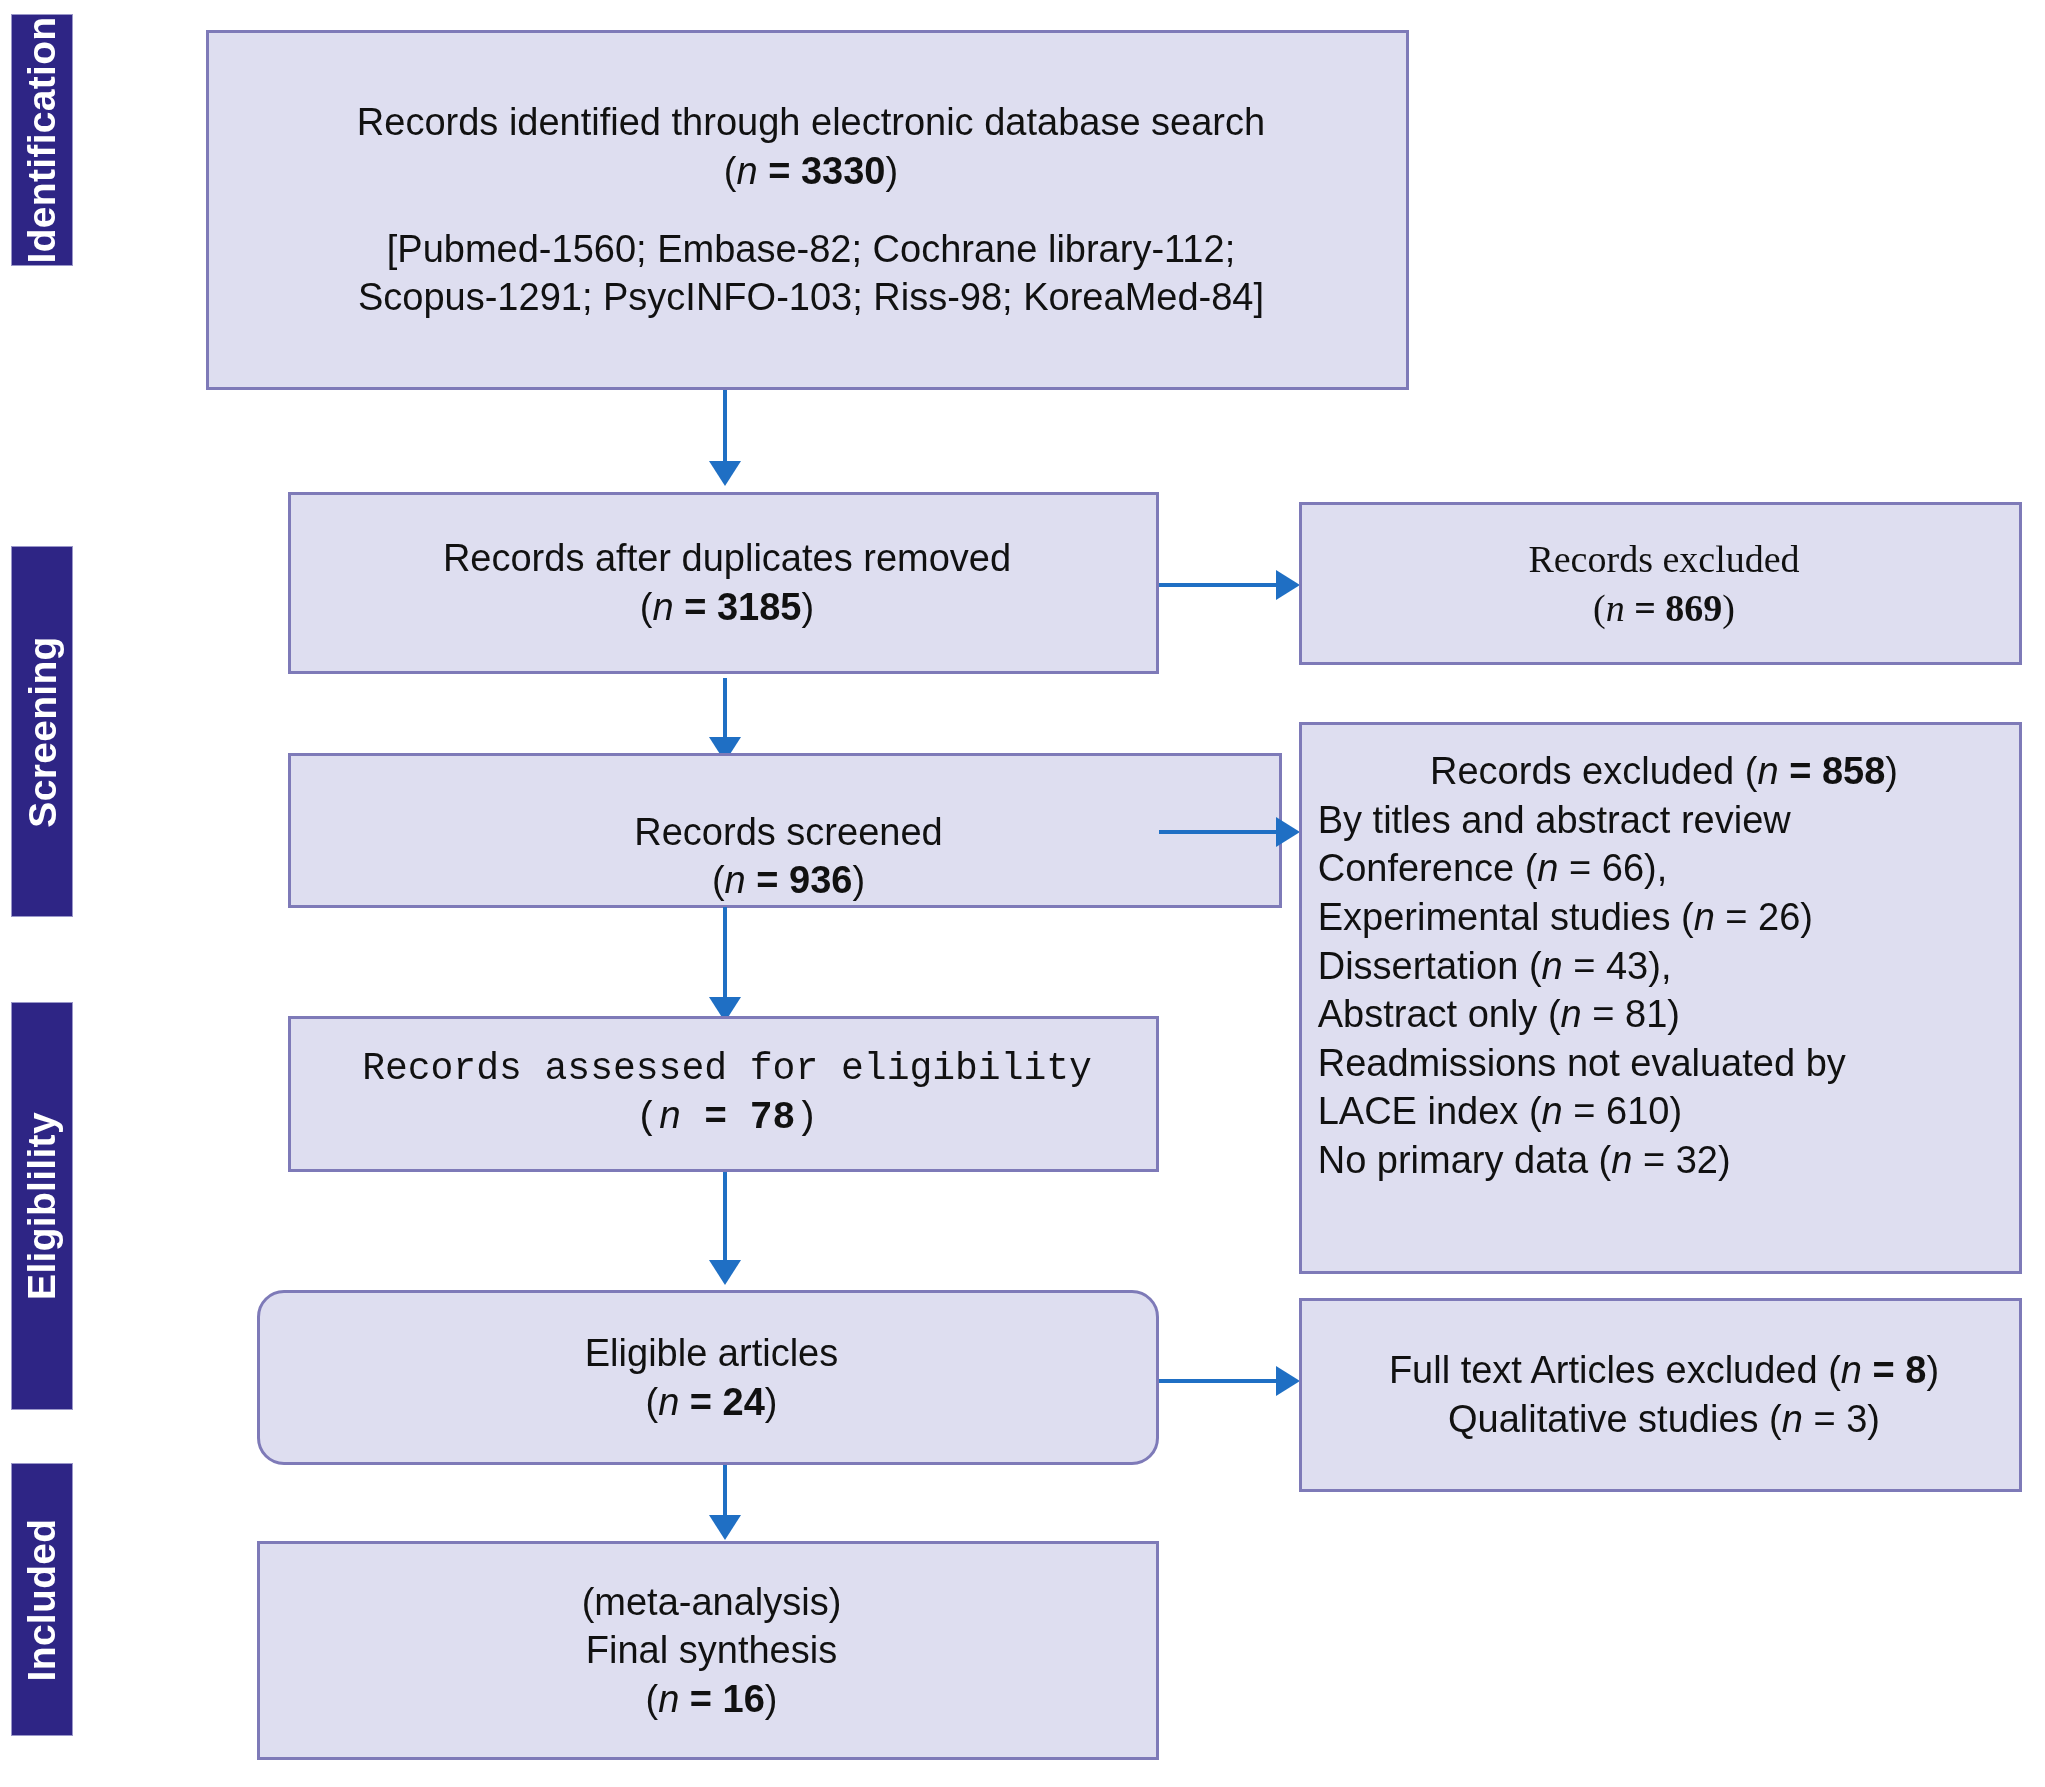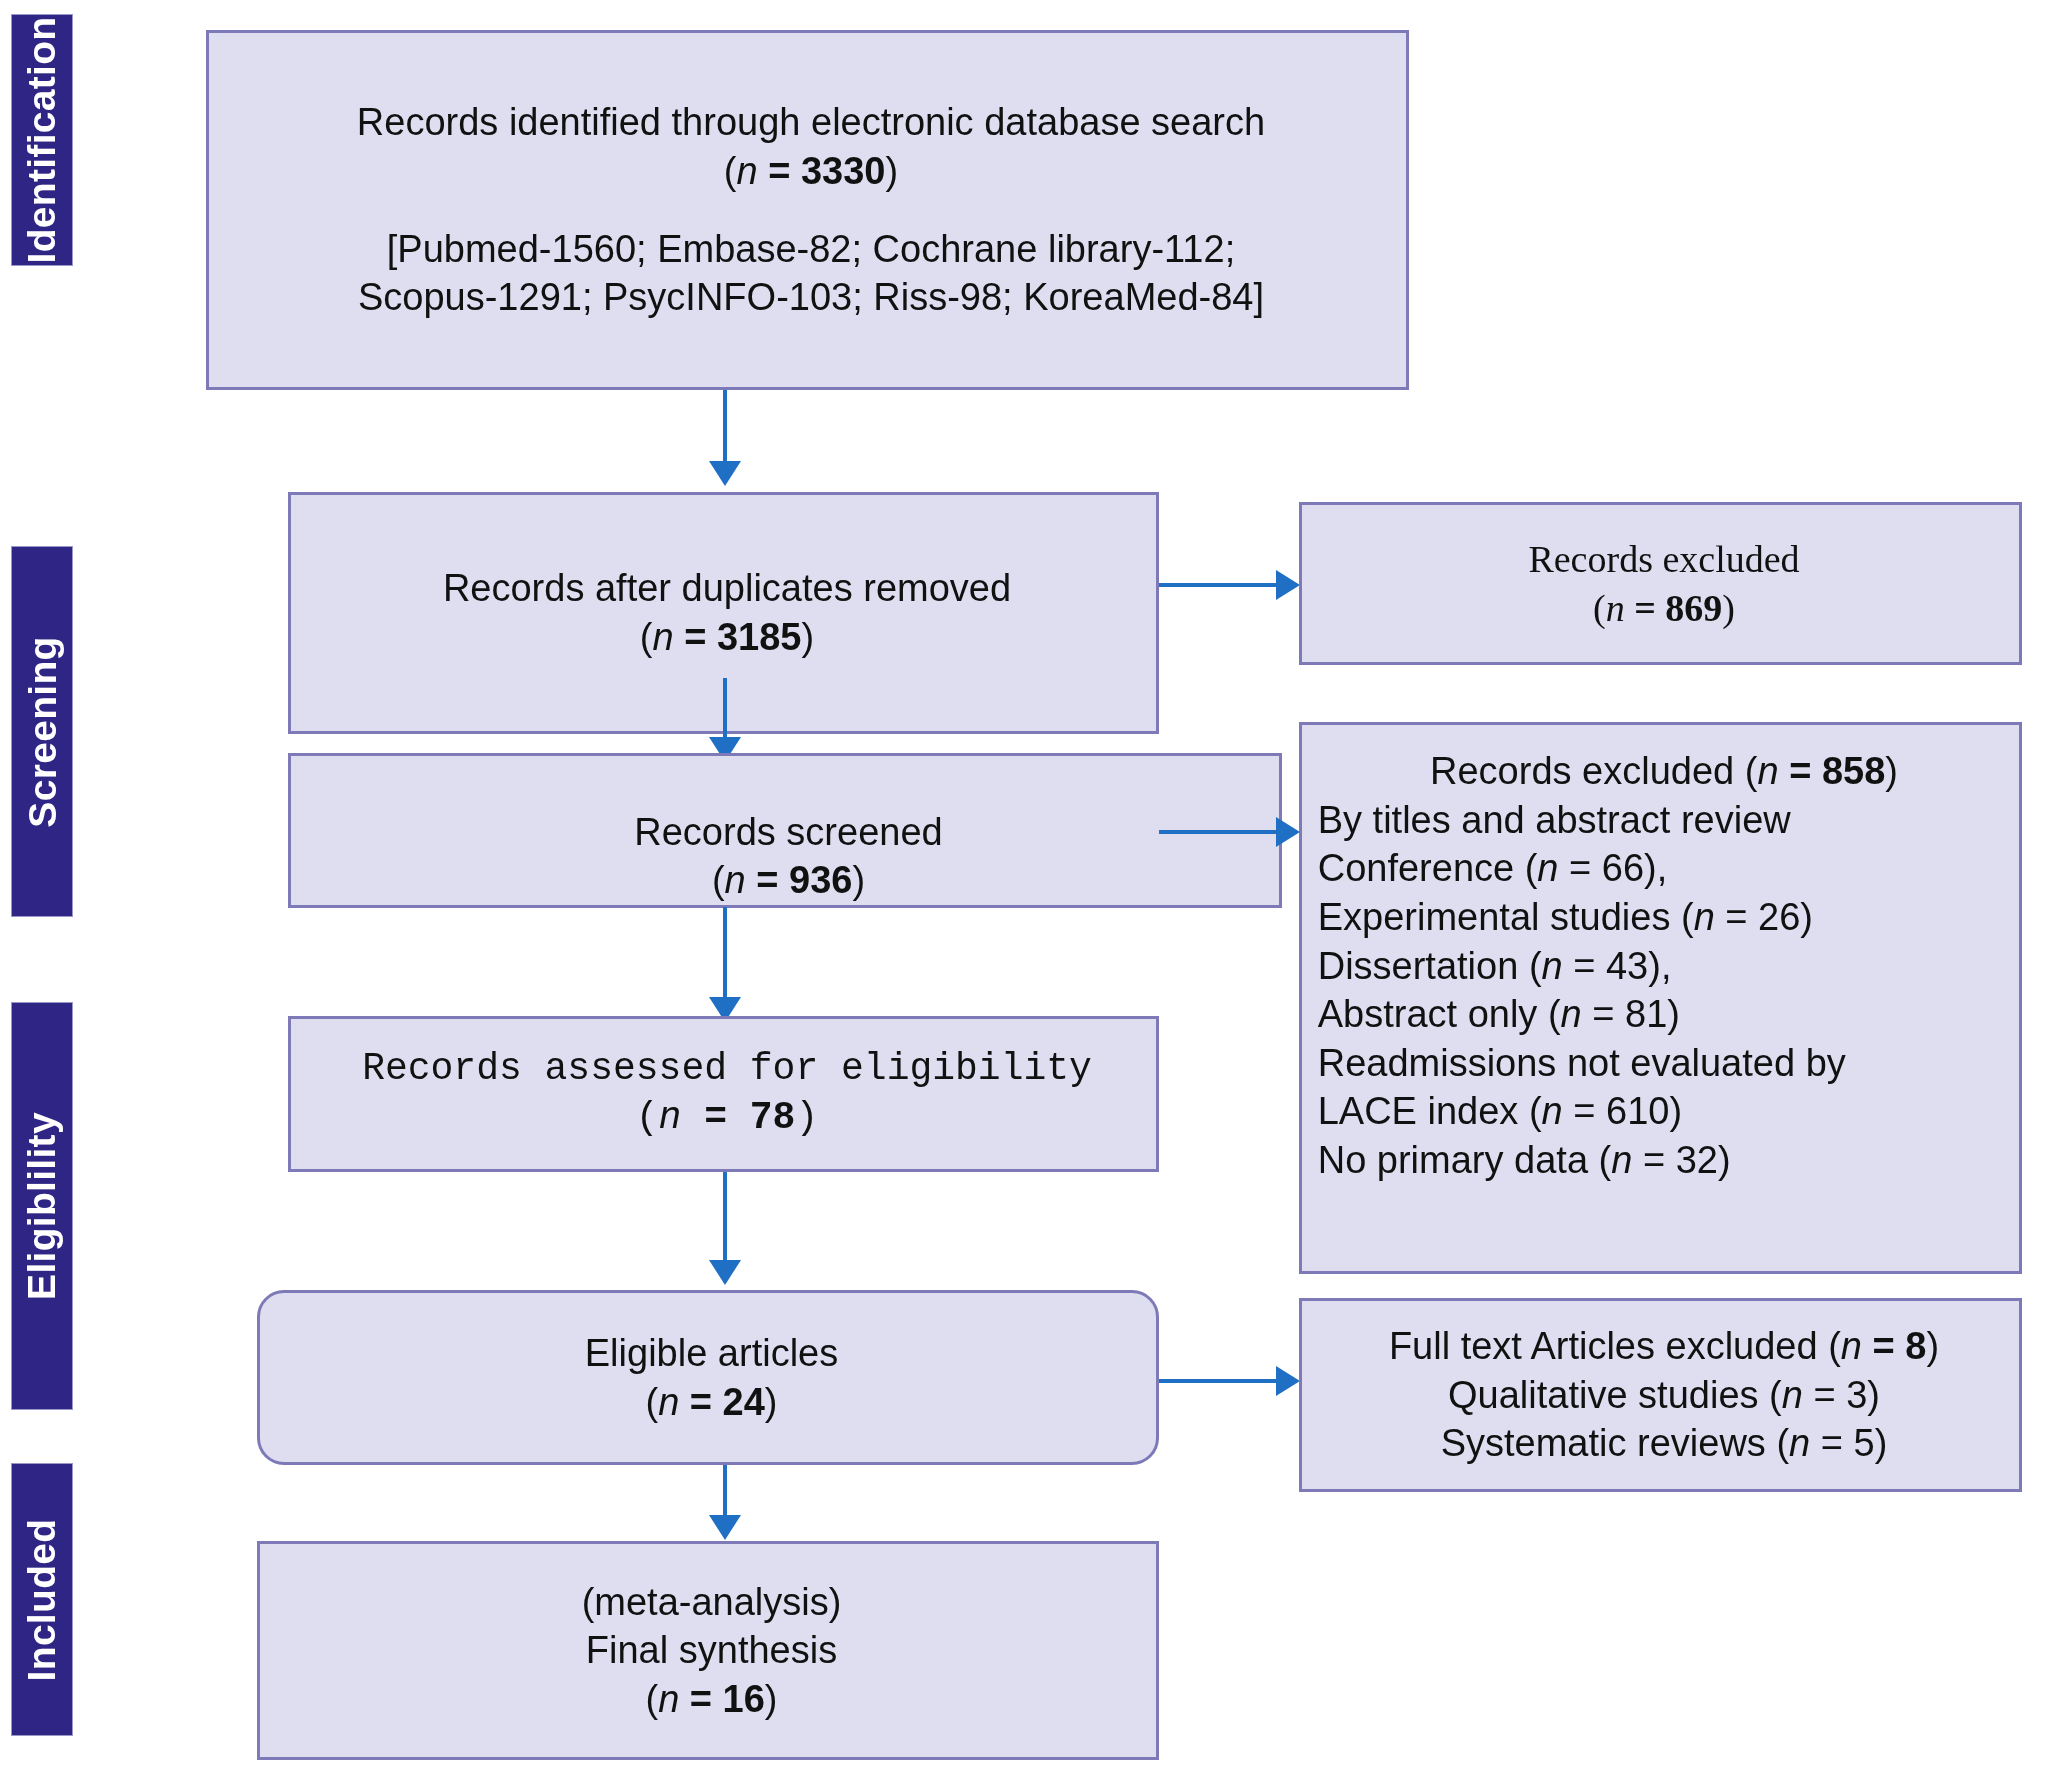--- a/index.html
+++ b/index.html
@@ -117,21 +117,21 @@
     <span class="line center">Records identified through electronic database search</span>
     <span class="line center">(<i>n</i><b> = </b><b>3330</b>)</span>
     <span class="gap-line"></span>
     <span class="line center">[Pubmed-1560; Embase-82; Cochrane library-112;</span>
     <span class="line center">Scopus-1291; PsycINFO-103; Riss-98; KoreaMed-84]</span>
   </div>
 
   <div class="v-line" style="left:723px; top:390px; width:3.7px; height:74px;"></div>
   <div class="arrow-down" style="left:709px; top:461px;"></div>
 
-  <div class="flow-box" style="left:288px; top:492px; width:871px; height:242px;">
+  <div class="flow-box" style="left:288px; top:492px; width:871px; height:182px;">
     <span class="line center">Records after duplicates removed</span>
     <span class="line center">(<i>n</i><b> = </b><b>3185</b>)</span>
   </div>
 
   <div class="h-line" style="left:1159px; top:583px; width:118px; height:3.7px;"></div>
   <div class="arrow-right" style="left:1276px; top:570px;"></div>
 
   <div class="flow-box" style="left:1299px; top:502px; width:723px; height:163px;font-family:Liberation Serif, serif;">
     <span class="line center">Records  excluded</span>
     <span class="line center">(<i>n</i><b> = </b><b>869</b>)</span>
@@ -175,21 +175,20 @@
     <span class="line center">Eligible articles</span>
     <span class="line center">(<i>n</i><b> = </b><b>24</b>)</span>
   </div>
 
   <div class="h-line" style="left:1159px; top:1379px; width:118px; height:3.7px;"></div>
   <div class="arrow-right" style="left:1276px; top:1366px;"></div>
 
   <div class="flow-box" style="left:1299px; top:1298px; width:723px; height:194px;">
     <span class="line center"><span>Full text Articles excluded (</span><i>n</i><b> = </b><b>8</b><span>)</span></span>
     <span class="line center">Qualitative studies (<i>n</i> =  3)</span>
-    <span class="line center">Systematic reviews (<i>n</i> = 5)</span>
   </div>
 
   <div class="v-line" style="left:723px; top:1465px; width:3.7px; height:65px;"></div>
   <div class="arrow-down" style="left:709px; top:1515px;"></div>
 
   <div class="flow-box" style="left:257px; top:1541px; width:902px; height:219px;">
     <span class="line center">(meta-analysis)</span>
     <span class="line center">Final  synthesis</span>
     <span class="line center">(<i>n</i><b> = </b><b>16</b>)</span>
   </div>

